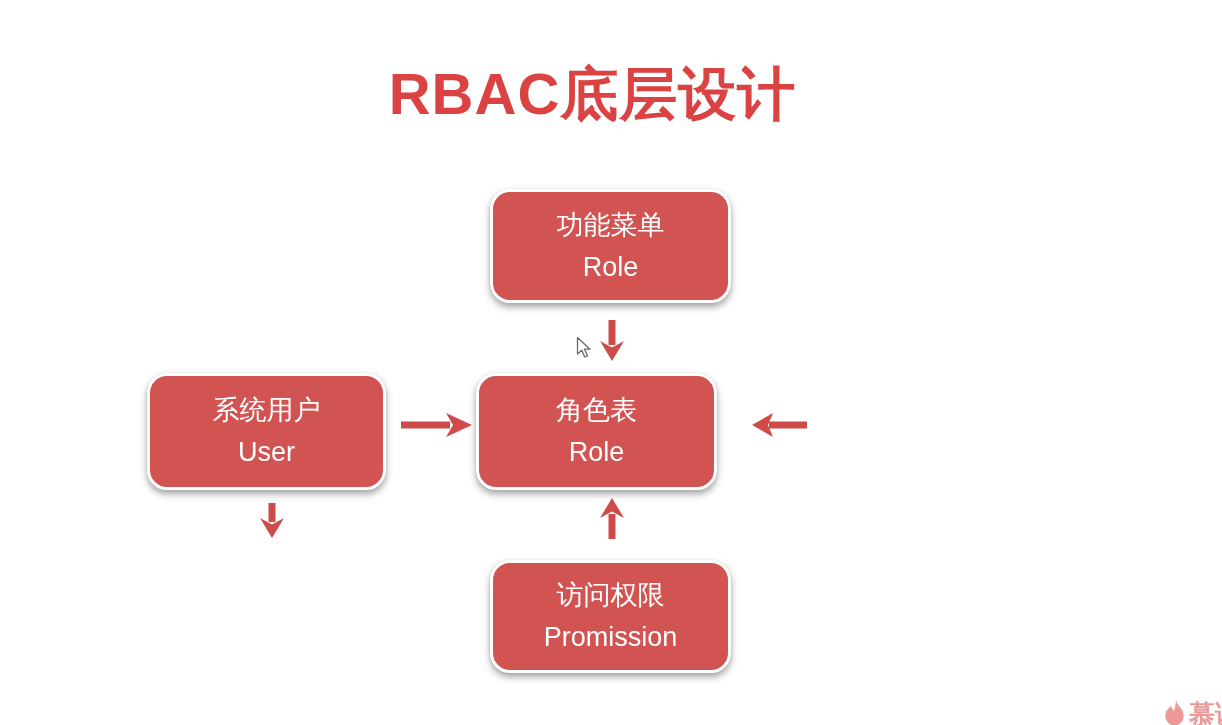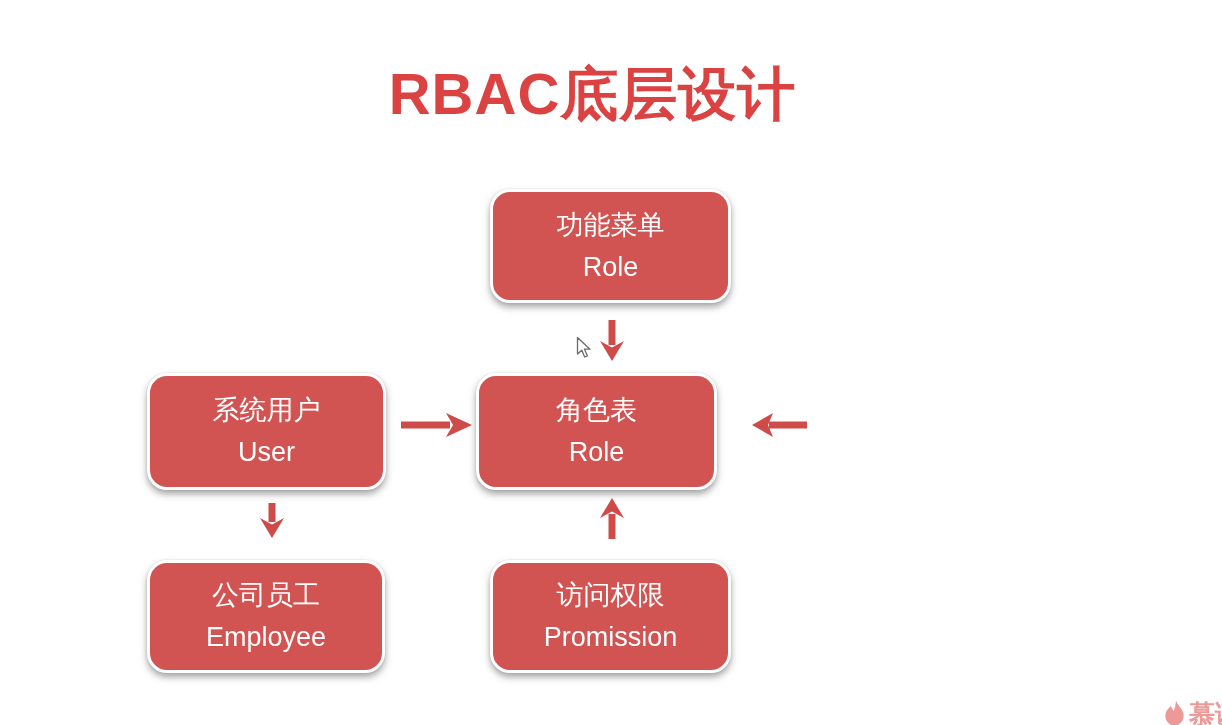--- a/index.html
+++ b/index.html
@@ -85,24 +85,20 @@
     <div>系统用户</div>
     <div>User</div>
   </div>
 
   <div class="box box-role">
     <div>角色表</div>
     <div>Role</div>
   </div>
 
 
-  <div class="box box-employee">
-    <div>公司员工</div>
-    <div>Employee</div>
-  </div>
 
   <div class="box box-promission">
     <div>访问权限</div>
     <div>Promission</div>
   </div>
 
   <svg class="arrow arrow-node-role" width="30" height="44" viewBox="0 0 30 44">
     <path d="M15 2 V27" stroke="currentColor" stroke-width="7" fill="none"></path>
     <path d="M3 23 L15 43 L27 23 L15 29.5 Z" fill="currentColor"></path>
   </svg>

